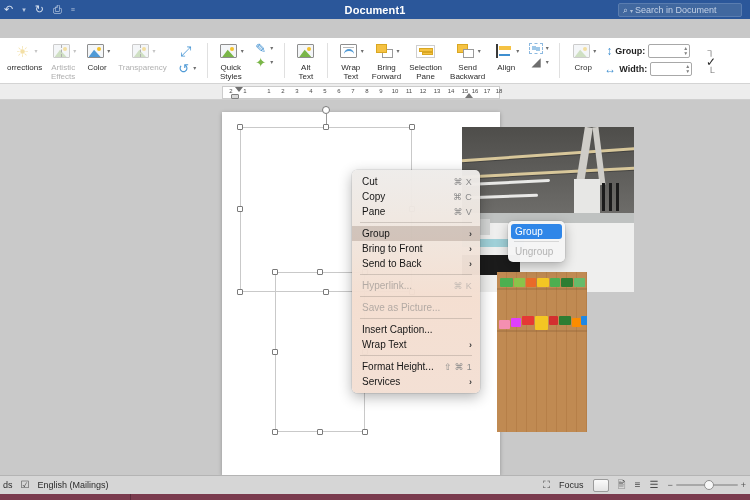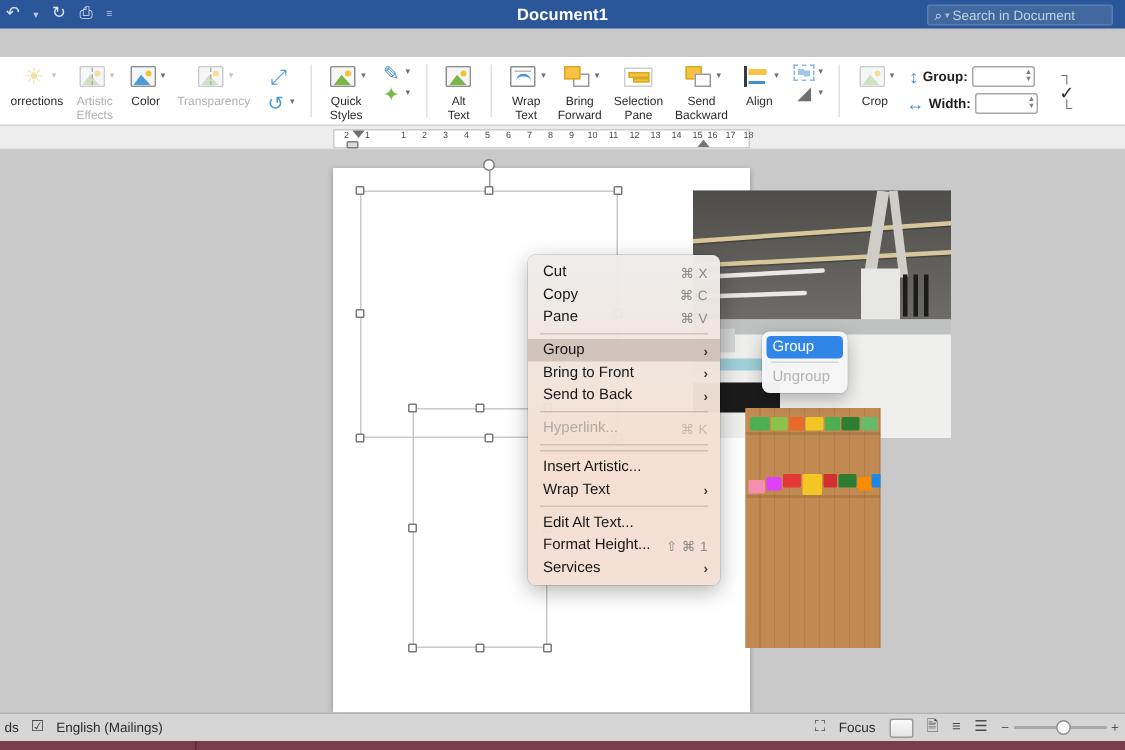--- a/index.html
+++ b/index.html
@@ -660,32 +660,32 @@
     <div class="mi">
       <span class="mlabel">Send to Back</span>
       <span class="marrow">›</span>
     </div>
     <div class="msep"></div>
     <div class="mi disabled">
       <span class="mlabel">Hyperlink...</span>
       <span class="mkey">⌘ K</span>
     </div>
     <div class="msep"></div>
+    <div class="mi disabled">
+      <span class="mlabel">Save as Picture...</span>
+    </div>
     <div class="msep"></div>
     <div class="mi">
-      <span class="mlabel">Insert Artistic...</span>
+      <span class="mlabel">Insert Caption...</span>
     </div>
     <div class="mi">
       <span class="mlabel">Wrap Text</span>
       <span class="marrow">›</span>
     </div>
     <div class="msep"></div>
-    <div class="mi">
-      <span class="mlabel">Edit Alt Text...</span>
-    </div>
     <div class="mi">
       <span class="mlabel">Format Height...</span>
       <span class="mkey">⇧ ⌘ 1</span>
     </div>
     <div class="mi">
       <span class="mlabel">Services</span>
       <span class="marrow">›</span>
     </div>
   </div>
 

